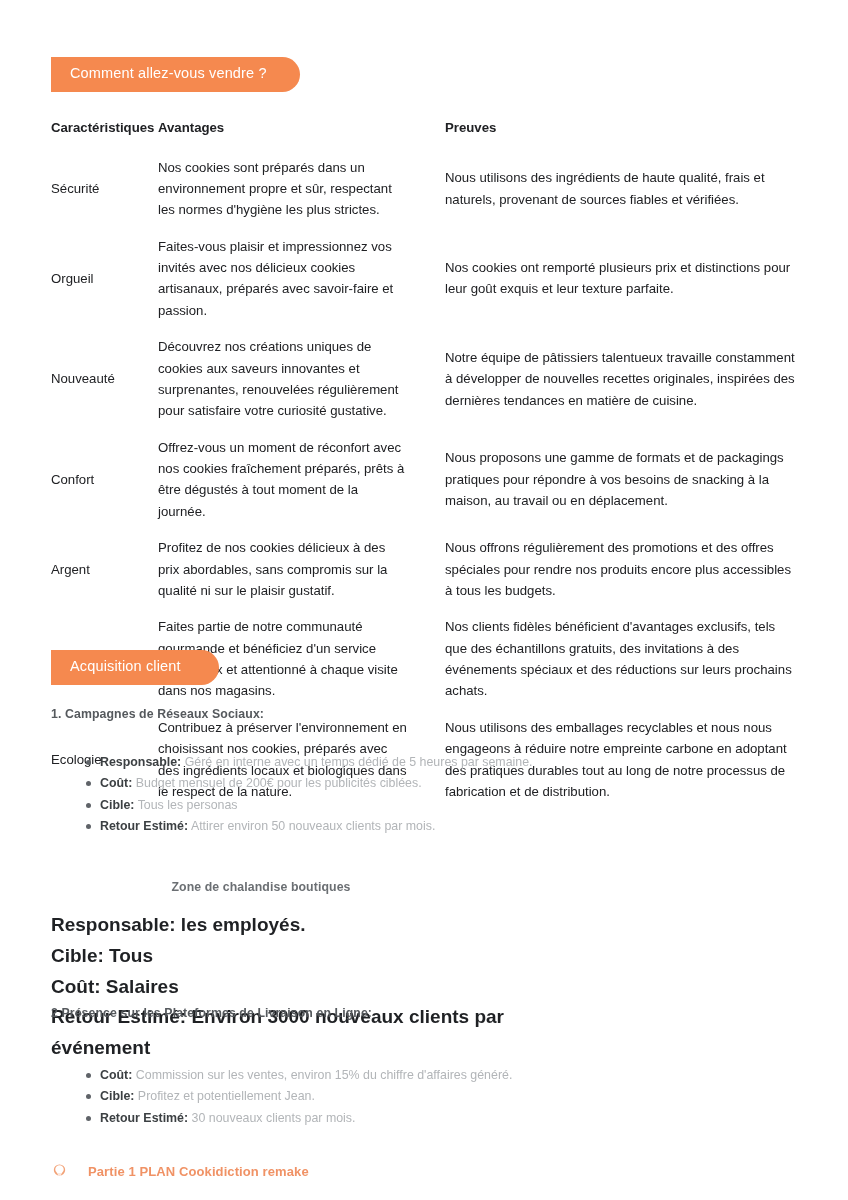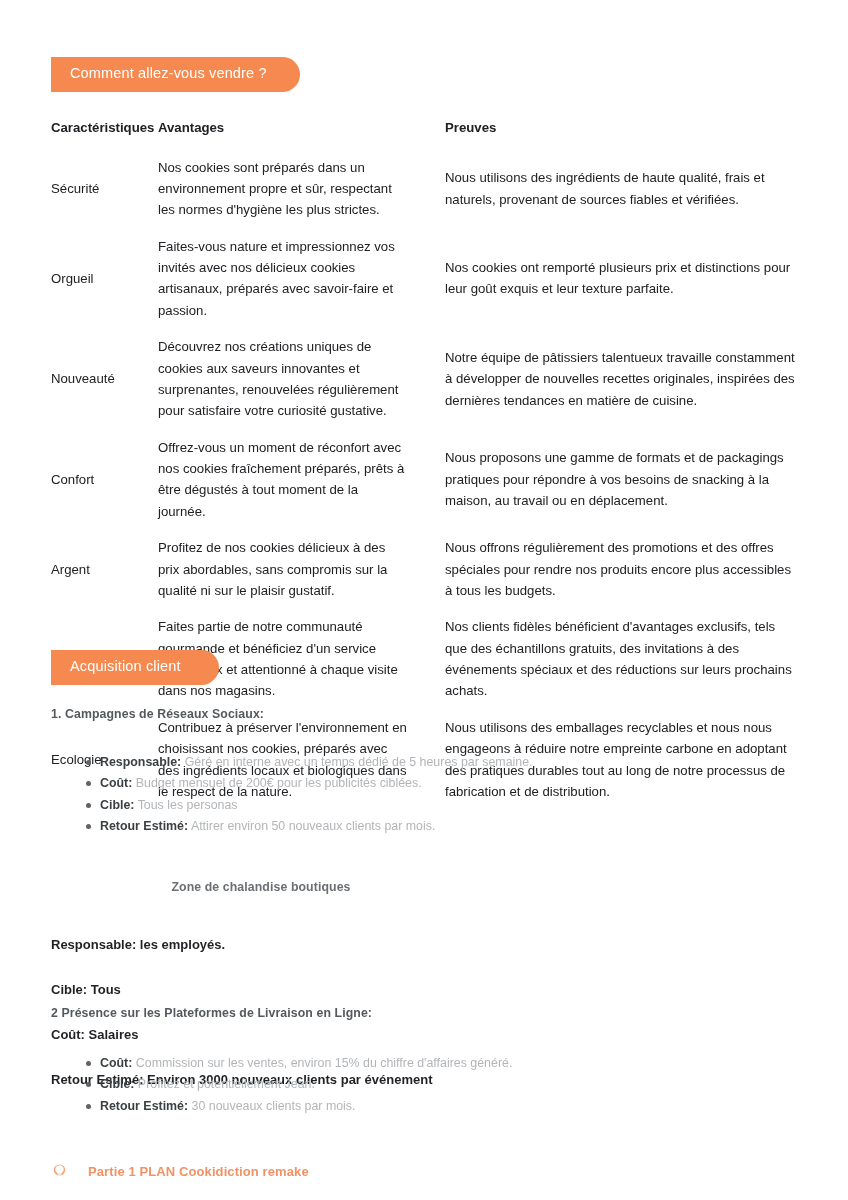--- a/index.html
+++ b/index.html
@@ -114,28 +114,27 @@
   }
   ul.bullets li b {
     color: #3c4043;
     font-weight: bold;
   }
   ul.bullets li.all-bold,
   ul.bullets li.all-bold b {
     color: #3c4043;
     font-weight: bold;
   }
-  ul.bullets li.gap { margin-top: 18px; }
+  ul.bullets li.gap { margin-top: 30px; }
 
   .plain-bold-lines div {
-    font-size: 13px;
+    font-size: 19px;
     font-weight: bold;
     color: #1f2124;
     line-height: 1.62;
-    margin-top: 24px;
   }
 
   
   .footer {
     position: absolute;
     left: 51px;
     top: 1163px;
     display: flex;
     align-items: center;
     gap: 20px;
@@ -172,21 +171,21 @@
     </thead>
     <tbody>
       <tr>
         <td class="c-carac">Sécurité</td>
         <td class="c-avant">Nos cookies sont préparés dans un environnement propre et sûr, respectant les normes d'hygiène les plus strictes.</td>
         <td></td>
         <td class="c-preuve">Nous utilisons des ingrédients de haute qualité, frais et naturels, provenant de sources fiables et vérifiées.</td>
       </tr>
       <tr>
         <td class="c-carac">Orgueil</td>
-        <td class="c-avant">Faites-vous nature et impressionnez vos invités avec nos délicieux cookies artisanaux, préparés avec savoir-faire et passion.</td>
+        <td class="c-avant">Faites-vous plaisir et impressionnez vos invités avec nos délicieux cookies artisanaux, préparés avec savoir-faire et passion.</td>
         <td></td>
         <td class="c-preuve">Nos cookies ont remporté plusieurs prix et distinctions pour leur goût exquis et leur texture parfaite.</td>
       </tr>
       <tr>
         <td class="c-carac">Nouveauté</td>
         <td class="c-avant">Découvrez nos créations uniques de cookies aux saveurs innovantes et surprenantes, renouvelées régulièrement pour satisfaire votre curiosité gustative.</td>
         <td></td>
         <td class="c-preuve">Notre équipe de pâtissiers talentueux travaille constamment à développer de nouvelles recettes originales, inspirées des dernières tendances en matière de cuisine.</td>
       </tr>
       <tr>

